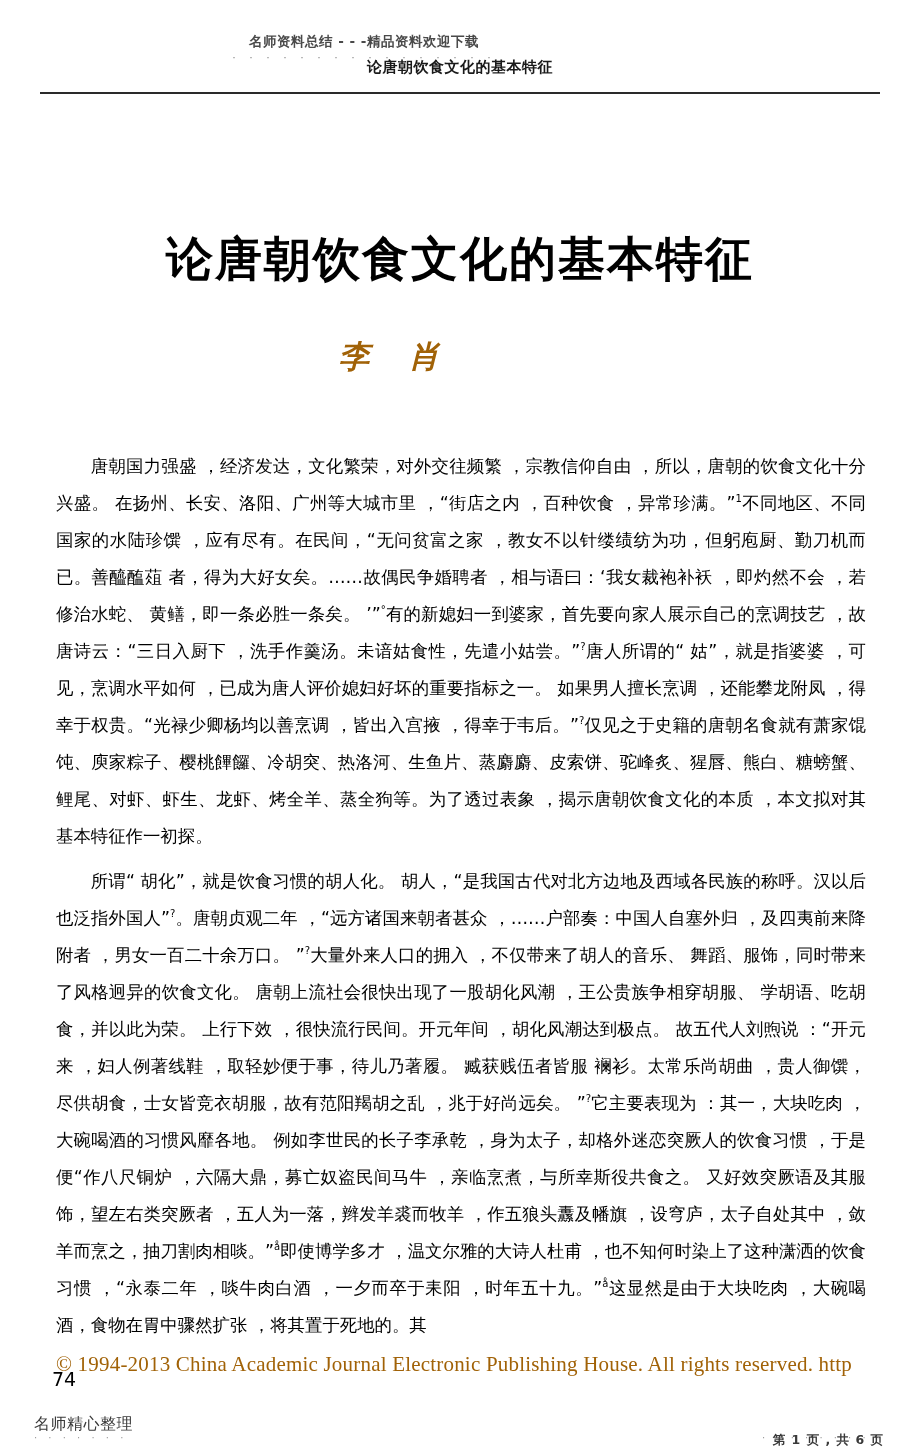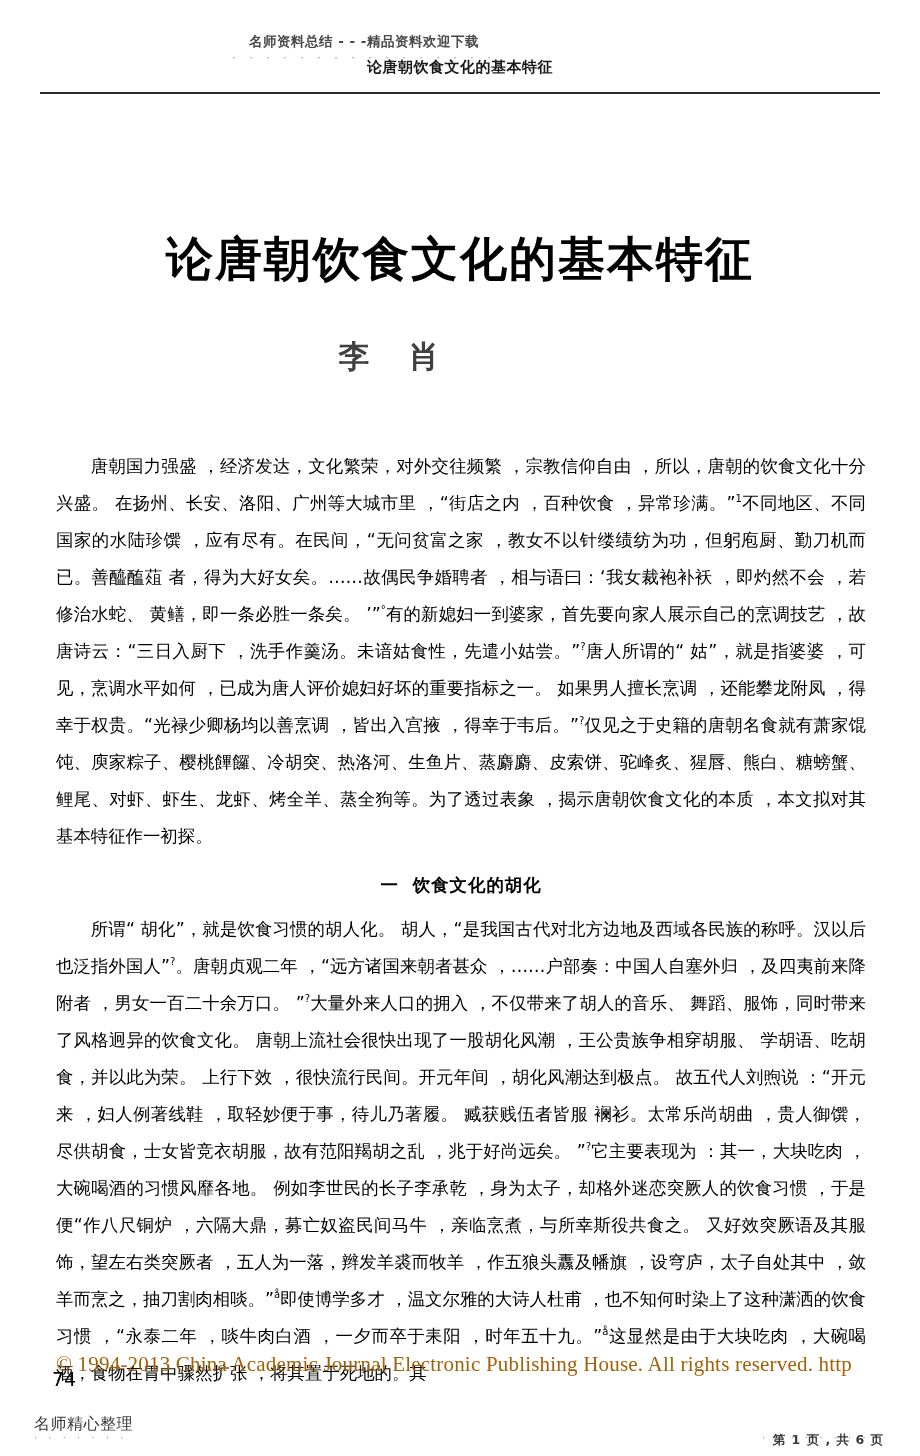--- a/index.html
+++ b/index.html
@@ -86,21 +86,22 @@
 
   .author {
     position: absolute;
     top: 336px;
     left: 0;
     width: 792px;
     text-align: center;
     font-size: 31px;
     font-weight: 700;
     letter-spacing: 14px;
-    color: #404040;
+    color: #a16207;
+    font-style: italic;
   }
 
   
   .body-block {
     position: absolute;
     top: 440px;
     left: 48px;
     width: 826px;
   }
   .para {
@@ -205,21 +206,20 @@
   <div class="running-header">论唐朝饮食文化的基本特征</div>
   <div class="header-rule"></div>
 
   <h1 class="article-title">论唐朝饮食文化的基本特征</h1>
   <div class="author">李 肖</div>
 
   <div class="body-block">
 
     <p class="para"><span>唐朝国力强盛 ，经济发达，文化繁荣，对外交往频繁 ，宗教信仰自由 ，所以，唐朝的饮食文化十分兴盛。 在扬州、长安、洛阳、广州等大城市里 ，“街店之内 ，百种饮食 ，异常珍满。”</span><sup class="fn">1</sup><span>不同地区、不同国家的水陆珍馔 ，应有尽有。在民间，“无问贫富之家 ，教女不以针缕绩纺为功，但躬庖厨、勤刀机而已。善醯醢葅 者，得为大好女矣。……故偶民争婚聘者 ，相与语曰：‘我女裁袍补袄 ，即灼然不会 ，若修治水蛇、 黄鳝，即一条必胜一条矣。 ’”</span><sup class="fn">°</sup><span>有的新媳妇一到婆家，首先要向家人展示自己的烹调技艺 ，故唐诗云：“三日入厨下 ，洗手作羹汤。未谙姑食性，先遣小姑尝。”</span><sup class="fn">?</sup><span>唐人所谓的“ 姑”，就是指婆婆 ，可见，烹调水平如何 ，已成为唐人评价媳妇好坏的重要指标之一。 如果男人擅长烹调 ，还能攀龙附凤 ，得幸于权贵。“光禄少卿杨均以善烹调 ，皆出入宫掖 ，得幸于韦后。”</span><sup class="fn">?</sup><span>仅见之于史籍的唐朝名食就有萧家馄饨、庾家粽子、樱桃饆饠、冷胡突、热洛河、生鱼片、蒸麝麝、皮索饼、驼峰炙、猩唇、熊白、糖螃蟹、鲤尾、对虾、虾生、龙虾、烤全羊、蒸全狗等。为了透过表象 ，揭示唐朝饮食文化的本质 ，本文拟对其基本特征作一初探。</span></p>
 
-    <div class="section-heading"><span class="num">一</span><span>饮食文化的胡化</span></div>
 
     <p class="para"><span>所谓“ 胡化”，就是饮食习惯的胡人化。 胡人，“是我国古代对北方边地及西域各民族的称呼。汉以后也泛指外国人”</span><sup class="fn">?</sup><span>。唐朝贞观二年 ，“远方诸国来朝者甚众 ，……户部奏：中国人自塞外归 ，及四夷前来降附者 ，男女一百二十余万口。 ”</span><sup class="fn">?</sup><span>大量外来人口的拥入 ，不仅带来了胡人的音乐、 舞蹈、服饰，同时带来了风格迥异的饮食文化。 唐朝上流社会很快出现了一股胡化风潮 ，王公贵族争相穿胡服、 学胡语、吃胡食，并以此为荣。 上行下效 ，很快流行民间。开元年间 ，胡化风潮达到极点。 故五代人刘煦说 ：“开元来 ，妇人例著线鞋 ，取轻妙便于事，待儿乃著履。 臧获贱伍者皆服 襕衫。太常乐尚胡曲 ，贵人御馔，尽供胡食，士女皆竞衣胡服，故有范阳羯胡之乱 ，兆于好尚远矣。 ”</span><sup class="fn">?</sup><span>它主要表现为 ：其一，大块吃肉 ，大碗喝酒的习惯风靡各地。 例如李世民的长子李承乾 ，身为太子，却格外迷恋突厥人的饮食习惯 ，于是便“作八尺铜炉 ，六隔大鼎，募亡奴盗民间马牛 ，亲临烹煮，与所幸斯役共食之。 又好效突厥语及其服饰，望左右类突厥者 ，五人为一落，辫发羊裘而牧羊 ，作五狼头纛及幡旗 ，设穹庐，太子自处其中 ，敛羊而烹之，抽刀割肉相啖。”</span><sup class="fn">å</sup><span>即使博学多才 ，温文尔雅的大诗人杜甫 ，也不知何时染上了这种潇洒的饮食习惯 ，“永泰二年 ，啖牛肉白酒 ，一夕而卒于耒阳 ，时年五十九。”</span><sup class="fn">å</sup><span>这显然是由于大块吃肉 ，大碗喝酒，食物在胃中骤然扩张 ，将其置于死地的。其</span></p>
 
   </div>
 
   <div class="copyright">© 1994-2013 China Academic Journal Electronic Publishing House. All rights reserved.    http</div>
   <div class="page-number">74</div>
 
   <div class="footer-left">名师精心整理</div>
   <div class="footer-left-dots">· · · · · · ·</div>

